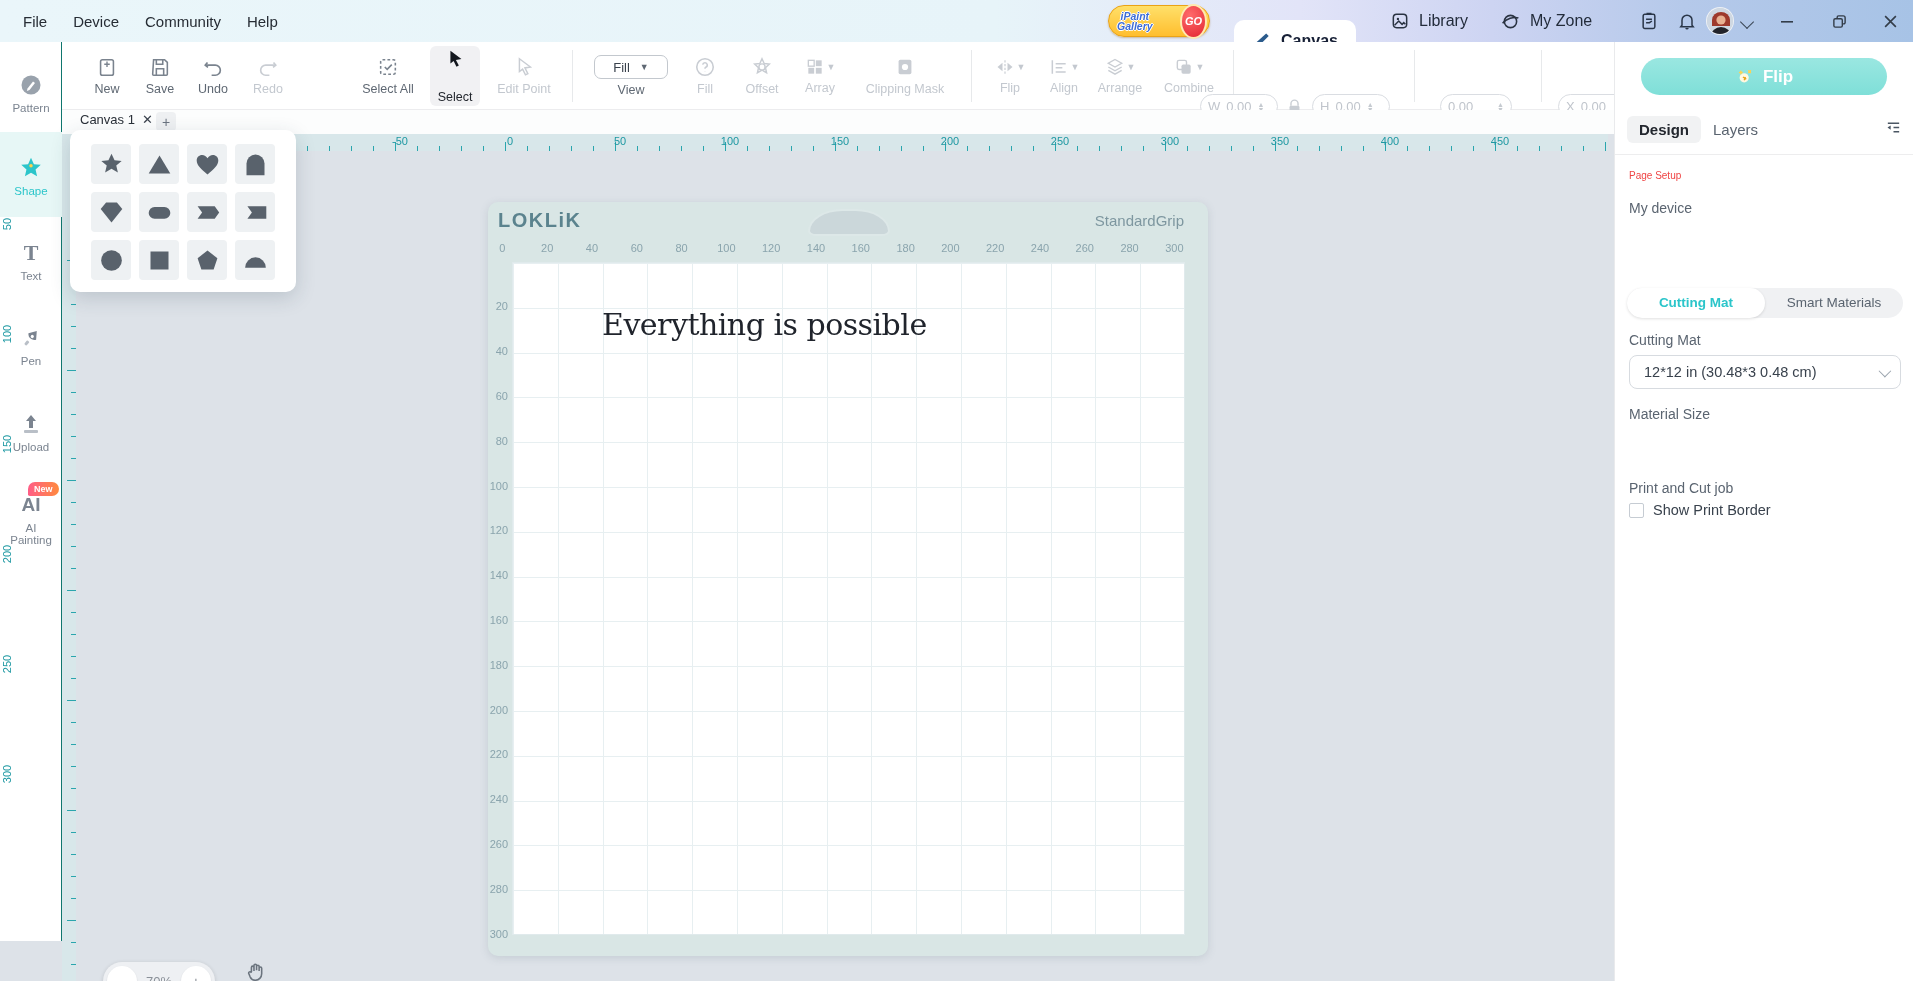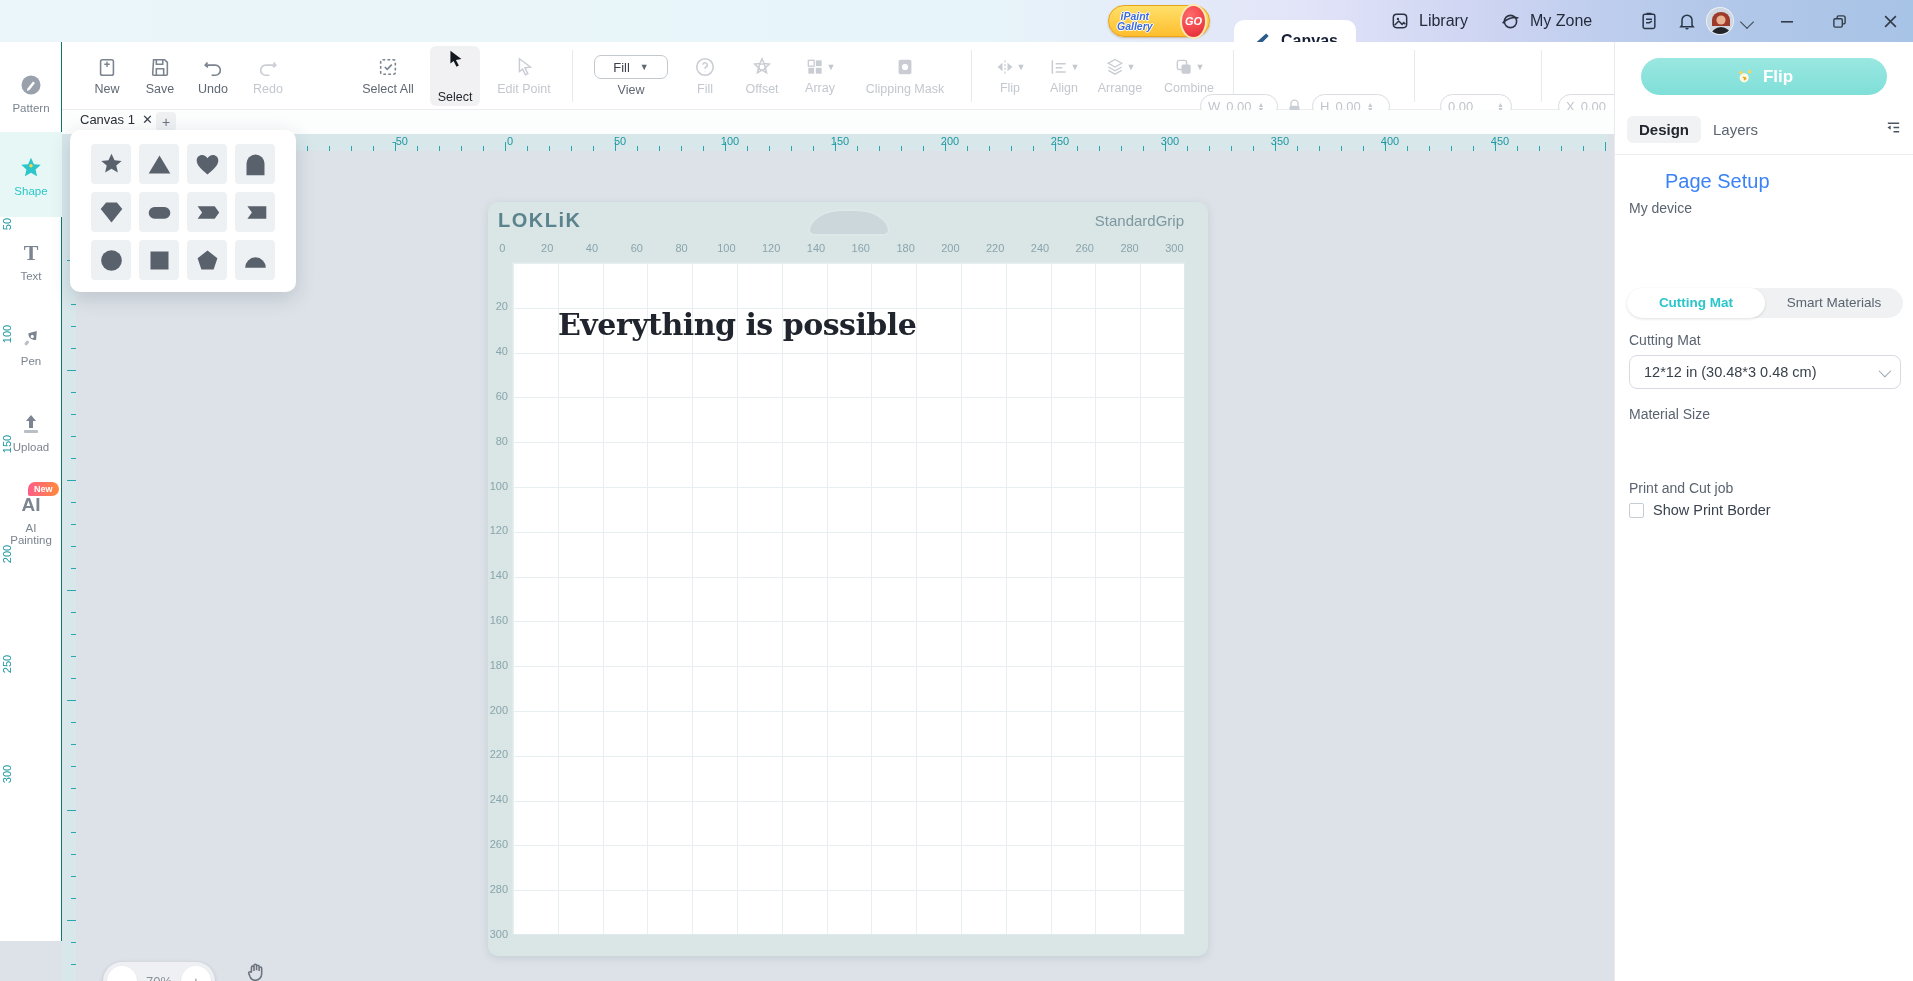--- a/index.html
+++ b/index.html
@@ -83,31 +83,31 @@
   .mat-logo { position:absolute; left:10px; top:7px; font-size:20px; font-weight:bold; letter-spacing:1.5px; color:#5b838e; }
   .mat-notch { position:absolute; left:320px; top:7px; width:82px; height:27px; background:#cbd7da; border:2px solid #dde8e8; border-radius:42px 42px 10px 10px / 27px 27px 6px 6px; }
   .mat-grip { position:absolute; right:24px; top:10px; font-size:15px; color:#7e97a0; }
   .mat-topscale { position:absolute; left:-8px; top:40px; display:flex; }
   .mat-topscale span { width:44.8px; text-align:center; font-size:11px; color:#8aa4ad; }
   .mat-leftscale { position:absolute; left:0px; top:82px; display:flex; flex-direction:column; width:20px; }
   .mat-leftscale span { height:44.8px; display:flex; align-items:center; justify-content:flex-end; font-size:11px; color:#8aa4ad; }
   .mat-grid { position:absolute; left:24px; top:60px; width:673px; height:673px; background:#fff;
     background-image:repeating-linear-gradient(90deg,#e7eff1 0 1px,transparent 1px 44.8px),repeating-linear-gradient(180deg,#e7eff1 0 1px,transparent 1px 44.8px);
     border:1px solid #e0eaec; }
-  .canvas-text { position:absolute; left:45px; top:44px; font-family:"DejaVu Serif",serif; font-weight:bold; font-size:30px; letter-spacing:-0.5px; color:#20242c; white-space:nowrap; }
+  .canvas-text { position:absolute; left:45px; top:44px; font-family:"DejaVu Serif",serif; font-weight:normal; font-size:30px; letter-spacing:-0.5px; color:#20242c; white-space:nowrap;padding-left:44px; }
 
   
   .rpanel { position:absolute; left:1614px; top:42px; width:299px; height:939px; background:#fff; border-left:1px solid #e9eaec; }
   .make-btn { position:absolute; left:26px; top:16px; width:246px; height:37px; border-radius:19px; background:linear-gradient(#9ae7e1,#7fdfd8);
     display:flex; align-items:center; justify-content:center; gap:8px; color:#fff; font-size:17px; font-weight:bold; }
   .ptabs { position:absolute; left:12px; top:74px; width:275px; display:flex; align-items:center; }
   .ptab { padding:5px 12px; font-size:15px; color:#5a6470; border-radius:6px; }
   .ptab.active { background:#f1f2f3; color:#23272e; font-weight:bold; }
   .pdivider { position:absolute; left:0; top:112px; width:299px; height:1px; background:#ededee; }
-  .plabel-strong { position:absolute; left:14px; font-size:20px; color:#3b82f6;margin-left:36px; }
+  .plabel-strong { position:absolute; left:14px; font-size:10px; color:#ef4444; }
   .plabel { position:absolute; left:14px; font-size:14px; color:#5a6470; }
   .pselect { position:absolute; left:14px; width:272px; height:34px; border:1px solid #d7dbe0; border-radius:8px; display:flex; align-items:center; justify-content:space-between; padding:0 12px 0 14px; font-size:14.5px; color:#39424d; background:#fff; }
   .pselect .sel-caret { width:9px; height:9px; border-right:1.6px solid #9aa3ad; border-bottom:1.6px solid #9aa3ad; transform:rotate(45deg) translateY(-2px); }
   .segment { position:absolute; left:12px; top:246px; width:276px; height:30px; background:#f0f1f3; border-radius:15px; display:flex; align-items:center; }
   .seg { flex:1; text-align:center; font-size:13.5px; color:#5a6470; height:30px; line-height:30px; border-radius:15px; }
   .seg.active { background:#fff; color:#2bc5ca; font-weight:bold; box-shadow:0 1px 3px rgba(0,0,0,.12); }
   .checkrow { position:absolute; left:14px; top:460px; display:flex; align-items:center; gap:9px; font-size:14.5px; color:#39424d; }
   .checkbox { width:15px; height:15px; border:1.5px solid #c6ccd3; border-radius:2px; background:#fff; }
   .collapse-ic { margin-left:auto; }
 
@@ -116,20 +116,26 @@
   .zoom-circle { width:30px; height:30px; border-radius:50%; background:#fff; box-shadow:0 1px 2px rgba(0,0,0,.12); color:#8a9098; font-size:15px; display:flex; align-items:center; justify-content:center; }
   .zoom-val { font-size:13px; color:#8a9098; }
   .hand-ic { position:absolute; left:245px; top:961px; }
 </style>
 </head>
 <body>
 
 <div class="stage">
 
   <div class="menubar">
+    <div class="menu-items">
+      <span class="menu-item">File</span>
+      <span class="menu-item">Device</span>
+      <span class="menu-item">Community</span>
+      <span class="menu-item">Help</span>
+    </div>
 
     <div class="ipaint">
       <div class="ipaint-txt">
         <div>iPaint</div>
         <div>Gallery</div>
       </div>
       <div class="ipaint-go">GO</div>
     </div>
 
     <div class="nav-tab active" style="left:1234px;">

